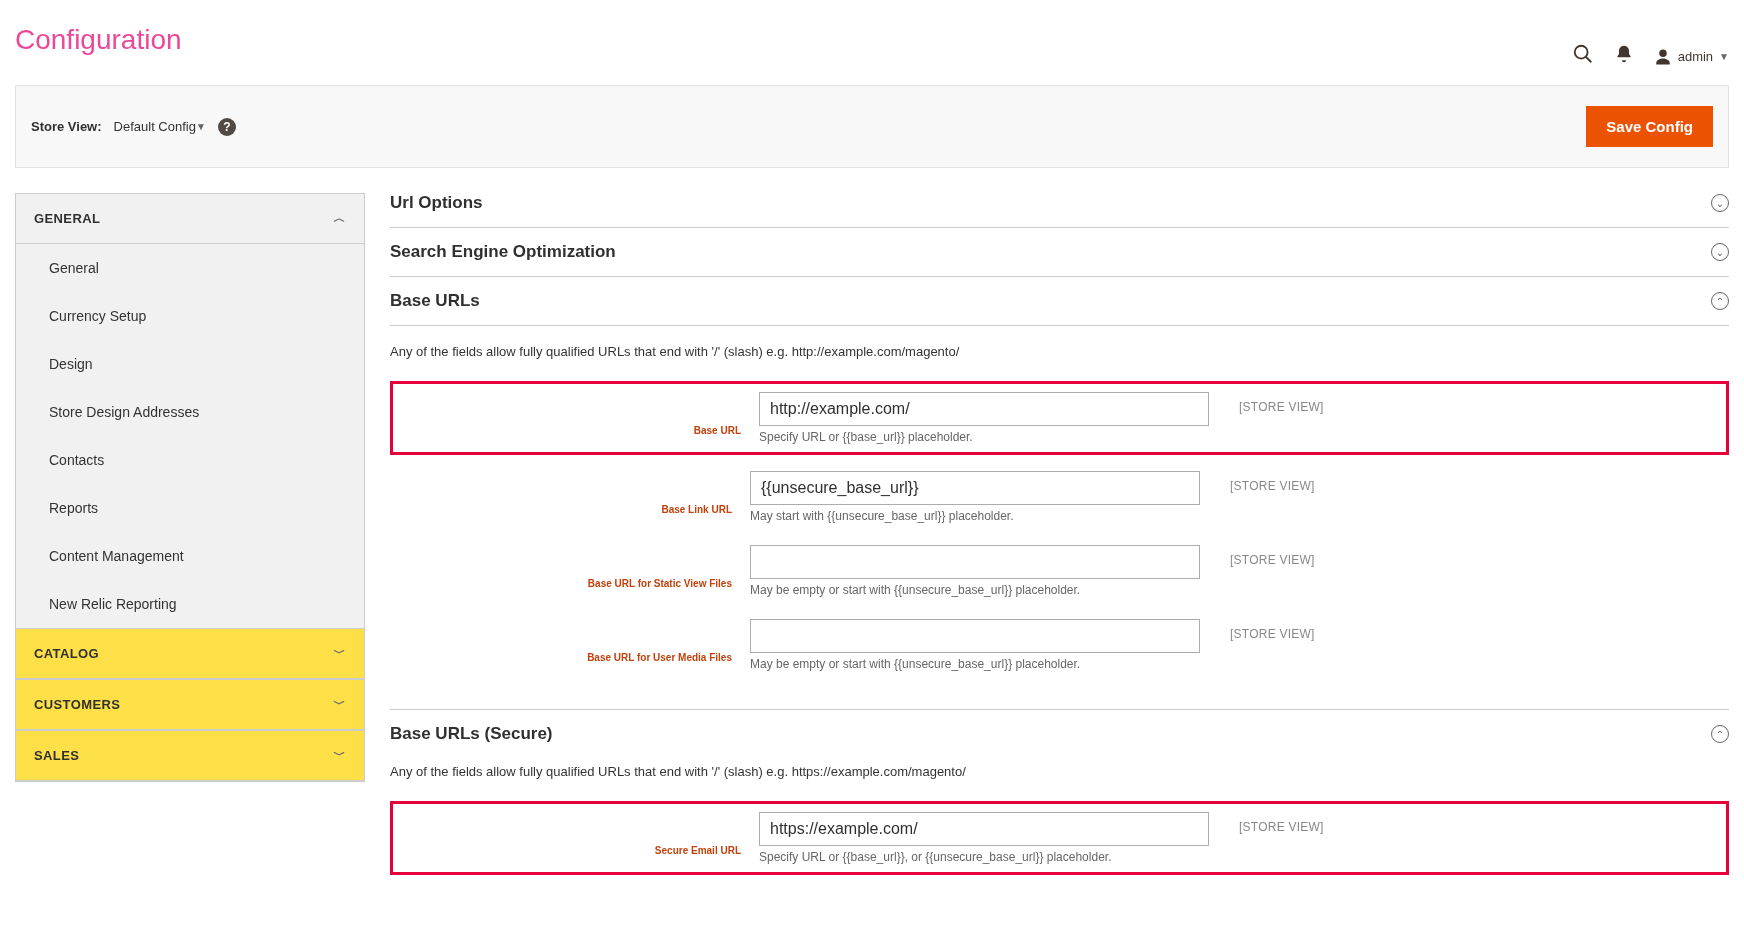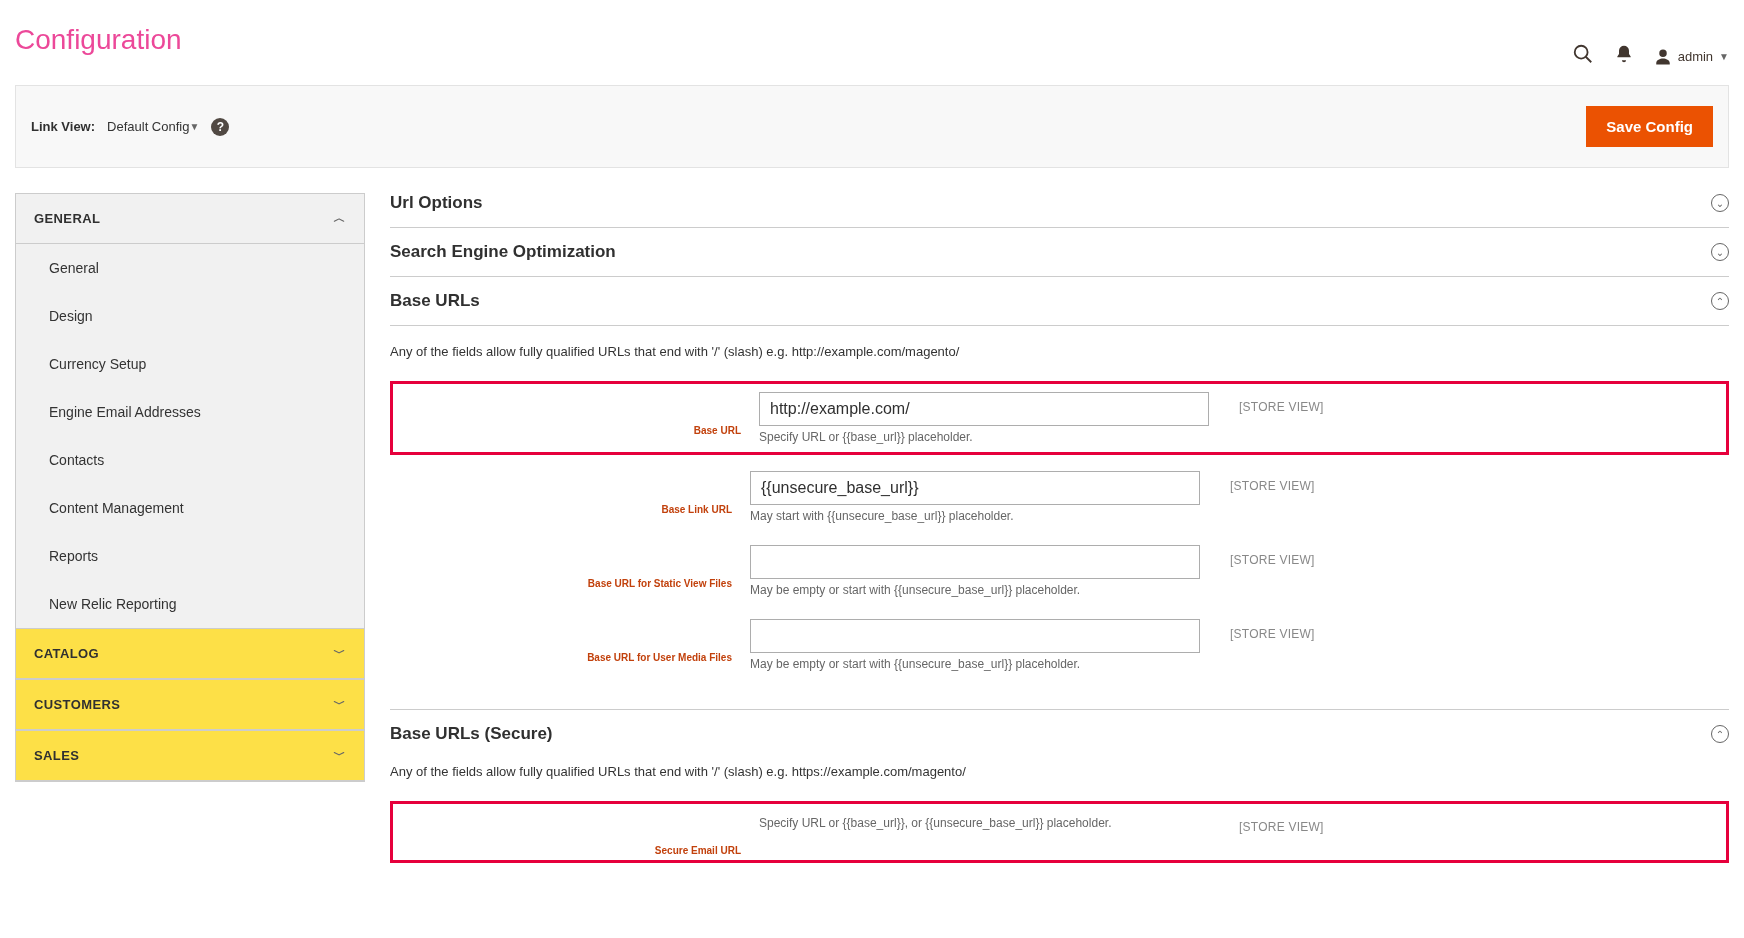--- a/index.html
+++ b/index.html
@@ -70,43 +70,43 @@
           <path d="M12 12a5 5 0 1 0-5-5 5 5 0 0 0 5 5zm0 2c-4 0-9 2-9 6v2h18v-2c0-4-5-6-9-6z"></path>
         </svg>
       <span>admin</span>
       <span class="caret-down">▼</span>
     </div>
   </div>
 </div>
 
 <div class="toolbar">
   <div class="store-view-wrap">
-    <span class="store-view-label">Link View:</span>
+    <span class="store-view-label">Store View:</span>
     <span class="store-view-select">
       <span>Default Config</span>
       <span class="caret-down">▼</span>
     </span>
     <span class="help-icon">?</span>
   </div>
   <button class="save-btn">Save Config</button>
 </div>
 
 <div class="main-cols">
   <div class="sidebar">
     <div class="sidebar-section-header">
       <span>GENERAL</span>
       <span class="chev">︿</span>
     </div>
     <div class="sidebar-item">General</div>
+    <div class="sidebar-item">Currency Setup</div>
     <div class="sidebar-item">Design</div>
-    <div class="sidebar-item">Currency Setup</div>
-    <div class="sidebar-item">Engine Email Addresses</div>
+    <div class="sidebar-item">Store Design Addresses</div>
     <div class="sidebar-item">Contacts</div>
+    <div class="sidebar-item">Reports</div>
     <div class="sidebar-item">Content Management</div>
-    <div class="sidebar-item">Reports</div>
     <div class="sidebar-item">New Relic Reporting</div>
     <div class="sidebar-section-header collapsed">
       <span>CATALOG</span>
       <span class="chev">﹀</span>
     </div>
     <div class="sidebar-section-header collapsed">
       <span>CUSTOMERS</span>
       <span class="chev">﹀</span>
     </div>
     <div class="sidebar-section-header collapsed">
@@ -176,20 +176,21 @@
       <span class="section-title">Base URLs (Secure)</span>
       <span class="circle-chev">⌃</span>
     </div>
     <div class="section-body" style="padding-top:6px;">
       <div class="section-desc">Any of the fields allow fully qualified URLs that end with '/' (slash) e.g. https://example.com/magento/</div>
 
       <div class="highlight-box">
         <div class="form-row">
           <div class="form-label">Secure Email URL</div>
           <div class="form-field">
+            <input type="text" value="https://example.com/" style="">
             <div class="form-note">Specify URL or {{base_url}}, or {{unsecure_base_url}} placeholder.</div>
           </div>
           <div class="form-scope">[STORE VIEW]</div>
         </div>
       </div>
     </div>
 
   </div>
 </div>
 

